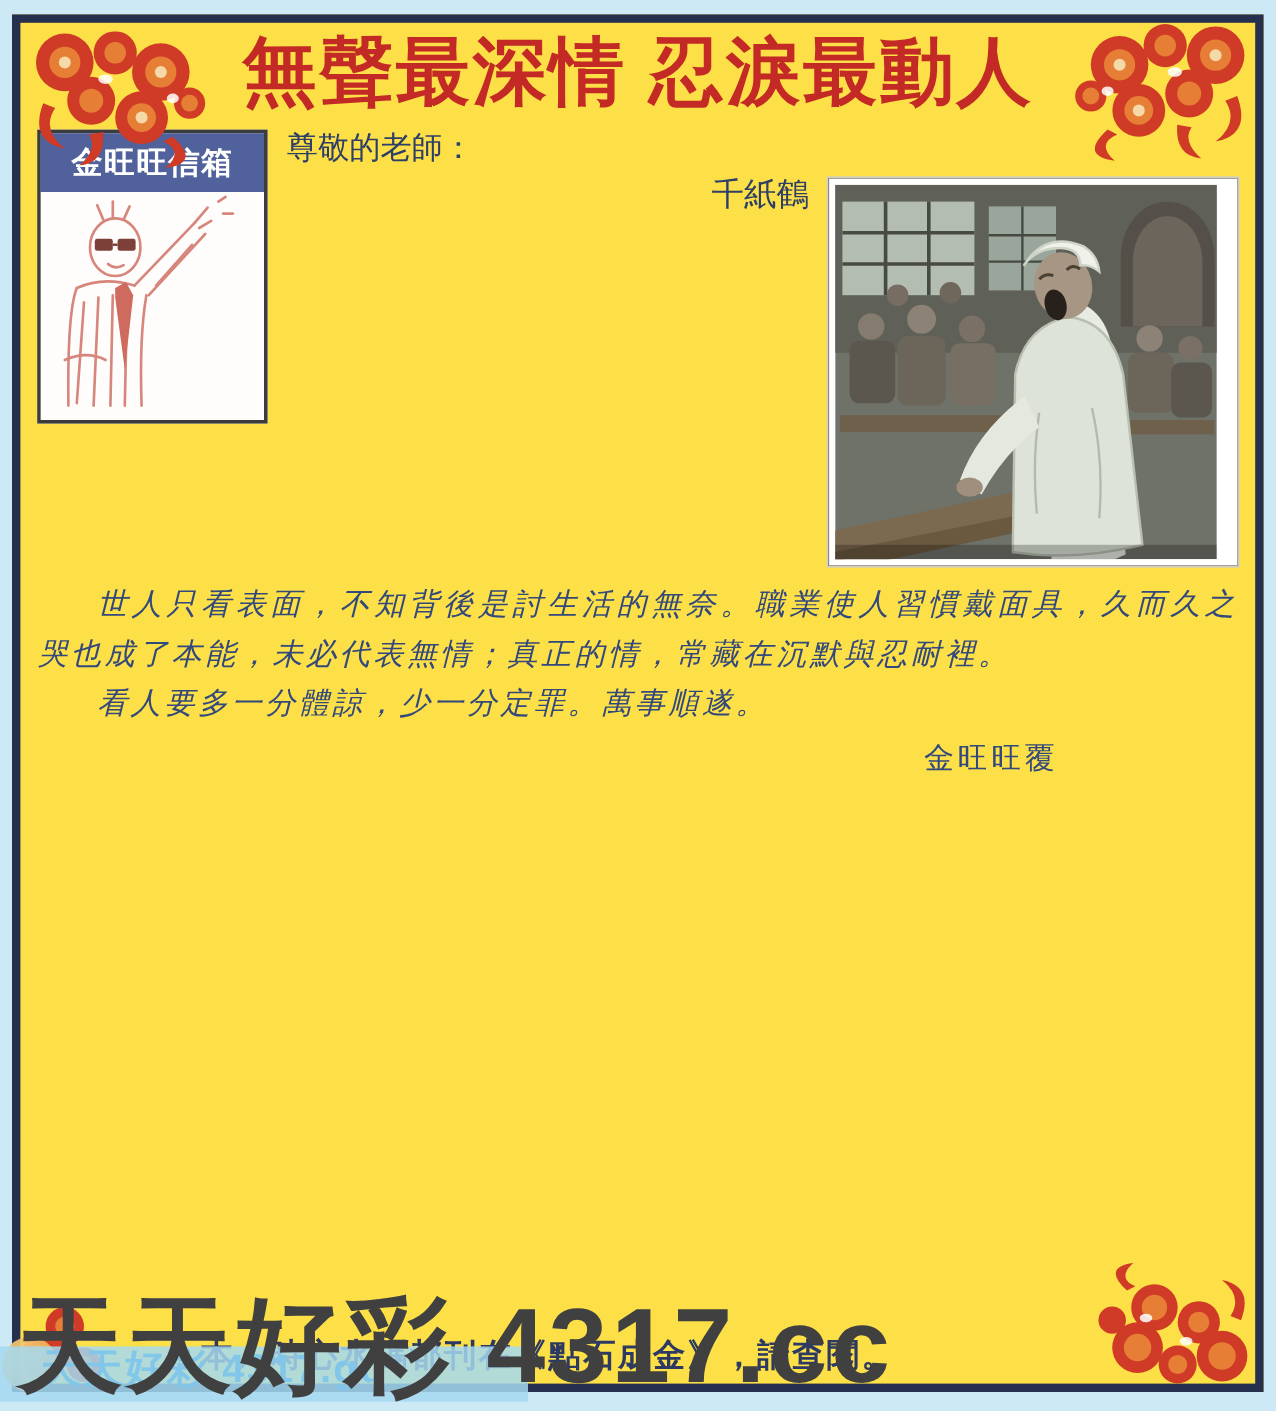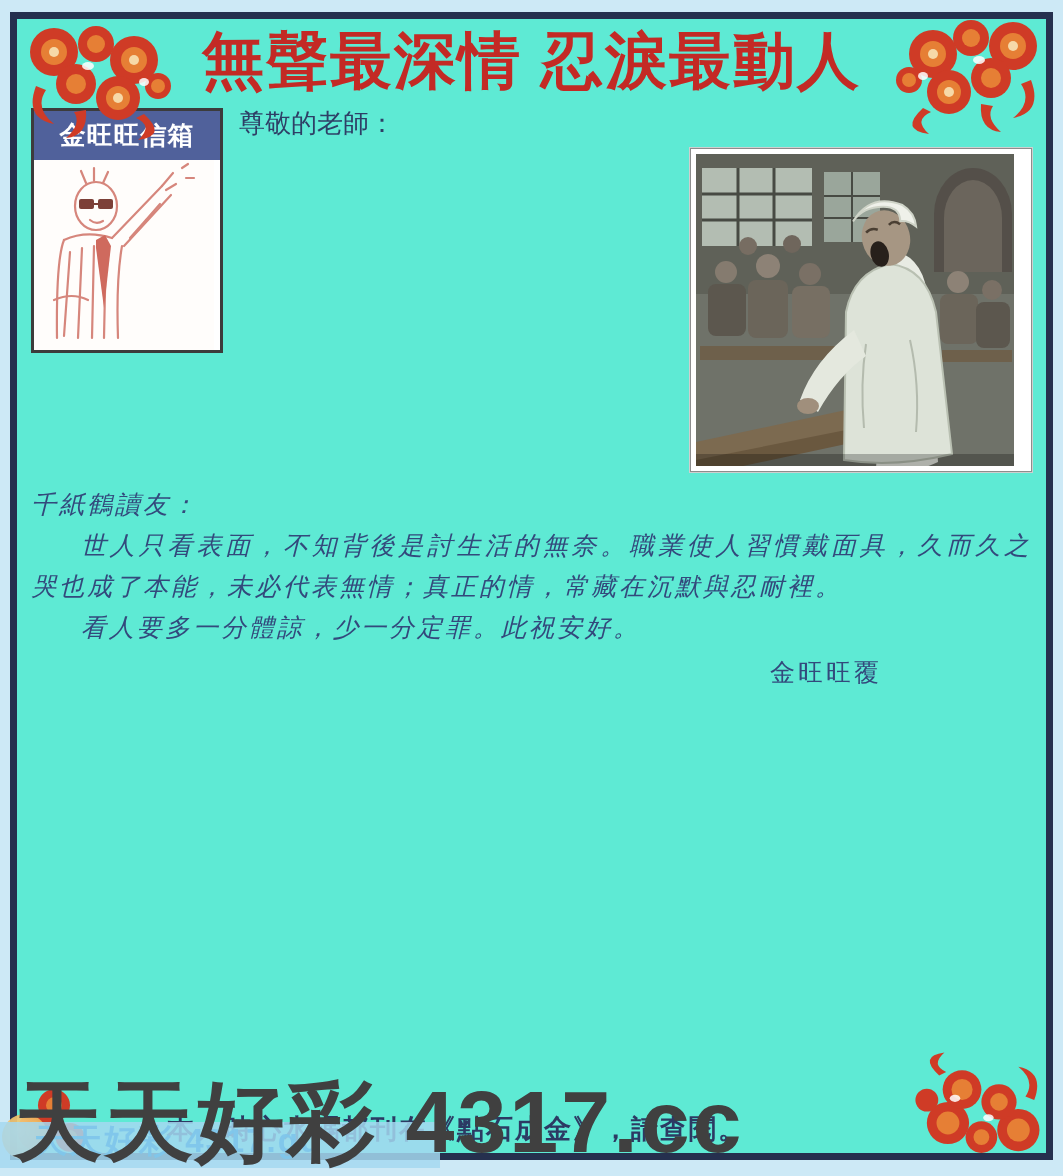--- a/index.html
+++ b/index.html
@@ -4,21 +4,21 @@
 <style>
   html,body{margin:0;padding:0;}
   body{
     width:1063px;height:1176px;
     background:#cde9f6;
     position:relative;overflow:hidden;
     font-family:"Liberation Serif",serif;
   }
   .frame{
     position:absolute;left:10px;top:12px;right:10px;bottom:16px;
-    background:#5eead4;
+    background:#fde047;
     border:7px solid #25304e;
     overflow:hidden;
     padding:0 14px;
     box-sizing:border-box;
   }
   .title{
     text-align:center;
     color:#c32a25;
     font-family:"Liberation Sans",sans-serif;
     font-weight:bold;
@@ -229,26 +229,26 @@
             <path d="M172,74 q6,-4 12,0" stroke="#4a3f33" stroke-width="2.5" fill="none"></path>
             <path d="M196,72 q6,-4 11,2" stroke="#4a3f33" stroke-width="2.5" fill="none"></path>
             <path d="M162,60 q24,-24 52,-4 q10,10 8,24 q-6,-8 -14,-9 q3,-14 -13,-18 q-20,-5 -33,7 z" fill="#eff1ea" stroke="#cfd4c8" stroke-width="2"></path>
           </g>
           <rect y="300" width="318" height="12" fill="rgba(0,0,0,0.25)"></rect>
         </svg>
       </span>
     </div>
 
     <p>尊敬的老師：</p>
+    <p class="sig-letter">千紙鶴</p>
   </div>
 
   <div class="reply">
-    <p>千紙鶴讀友：</p>
     <p class="indent">世人只看表面，不知背後是討生活的無奈。職業使人習慣戴面具，久而久之哭也成了本能，未必代表無情；真正的情，常藏在沉默與忍耐裡。</p>
-    <p class="indent">看人要多一分體諒，少一分定罪。此祝安好。</p>
+    <p class="indent">看人要多一分體諒，少一分定罪。萬事順遂。</p>
   </div>
   <p class="sig-reply">金旺旺覆</p>
 
   <div class="banner">本人時心水碼都刊在《點石成金》，請查閱。</div>
 </div>
 
 <div class="ornament orn-tl">
   <svg viewBox="0 0 150 118">
     <g fill="#cf3b26">
       <circle cx="28" cy="26" r="24"></circle>

